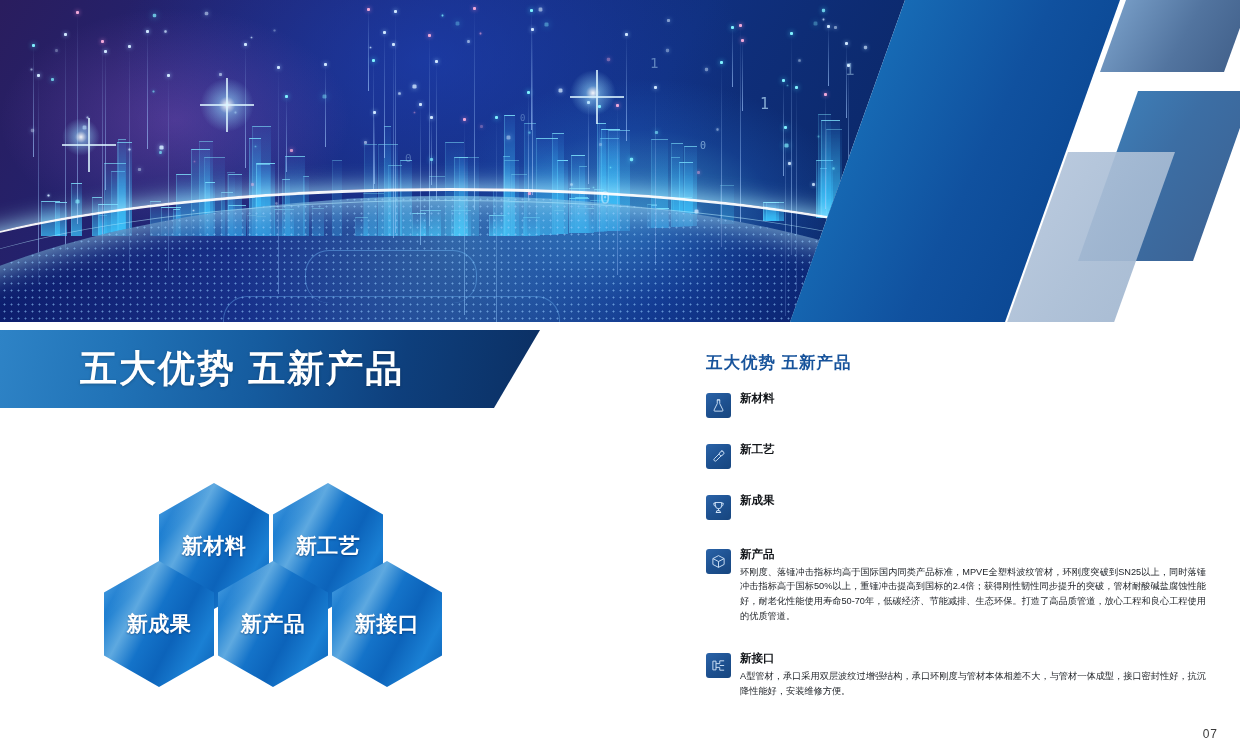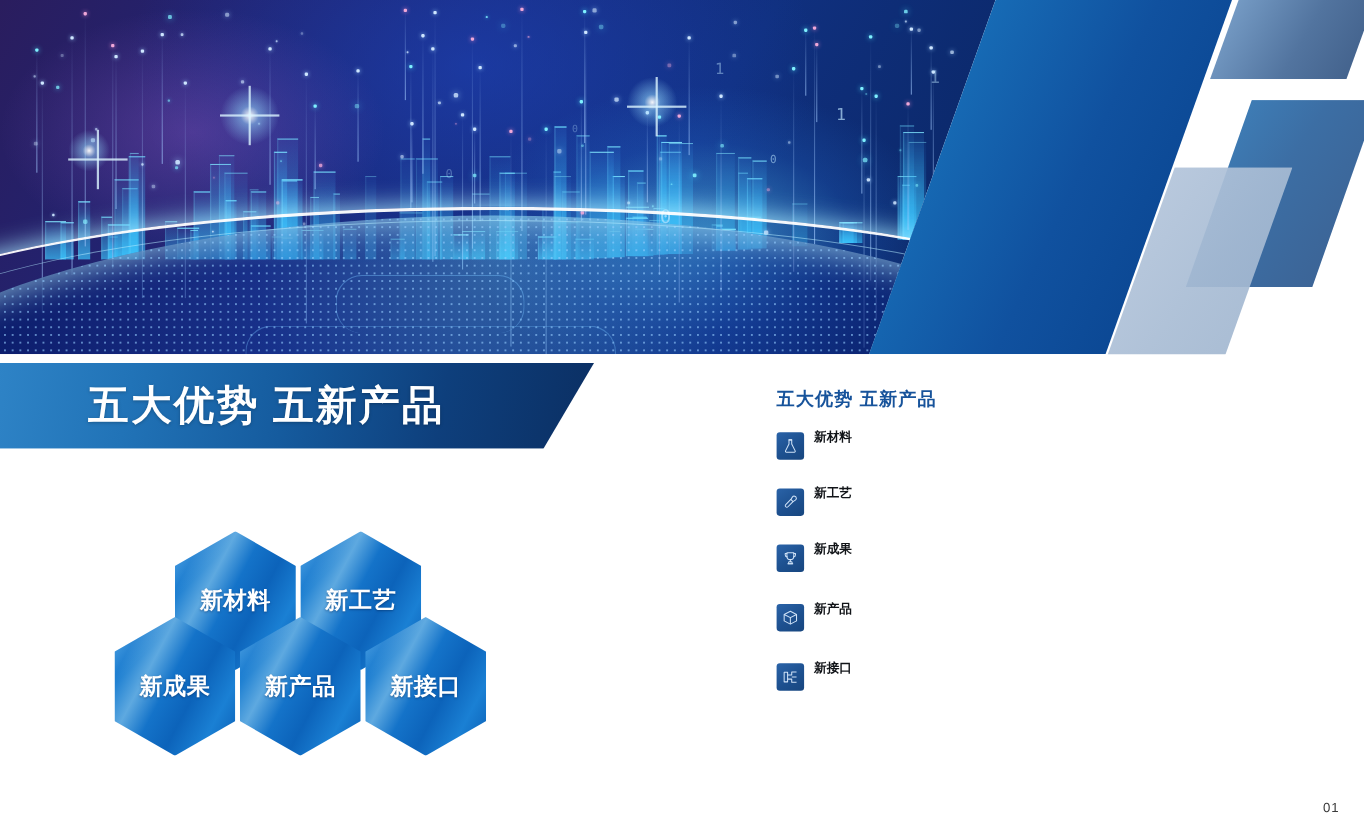--- a/index.html
+++ b/index.html
@@ -489,32 +489,34 @@
     <div class="feat gap-lg">
       <div class="feat-icon">
         <svg width="15" height="15" viewBox="0 0 24 24" fill="none" stroke="#cfe2f7" stroke-width="1.5" stroke-linejoin="round">
           <path d="M12 2.6 21 7.3v9.4L12 21.4 3 16.7V7.3z"></path>
           <path d="M3 7.3 12 12l9-4.7"></path>
             <path d="M12 12v9.4"></path>
         </svg>
       </div>
       <div class="feat-body">
         <div class="feat-title">新产品</div>
+        <div class="feat-desc">环刚度、落锤冲击指标均高于国际国内同类产品标准，MPVE全塑料波纹管材，环刚度突破到SN25以上，同时落锤冲击指标高于国标50%以上，重锤冲击提高到国标的2.4倍；获得刚性韧性同步提升的突破，管材耐酸碱盐腐蚀性能好，耐老化性能使用寿命50-70年，低碳经济、节能减排、生态环保。打造了高品质管道，放心工程和良心工程使用的优质管道。</div>
       </div>
     </div>
 
     <div class="feat">
       <div class="feat-icon">
         <svg width="15" height="15" viewBox="0 0 24 24" fill="none" stroke="#cfe2f7" stroke-width="1.5" stroke-linejoin="round">
           <path d="M3 5h5v14H3z"></path>
           <path d="M8 9h6V4.5h7"></path>
           <path d="M8 15h6v4.5h7"></path>
           <path d="M14 12h7"></path>
         </svg>
       </div>
       <div class="feat-body">
         <div class="feat-title">新接口</div>
+        <div class="feat-desc">A型管材，承口采用双层波纹过增强结构，承口环刚度与管材本体相差不大，与管材一体成型，接口密封性好，抗沉降性能好，安装维修方便。</div>
       </div>
     </div>
   </div>
 
-  <div class="pagenum">01</div>
+  <div class="pagenum">07</div>
 </div>
 
 </body></html>

